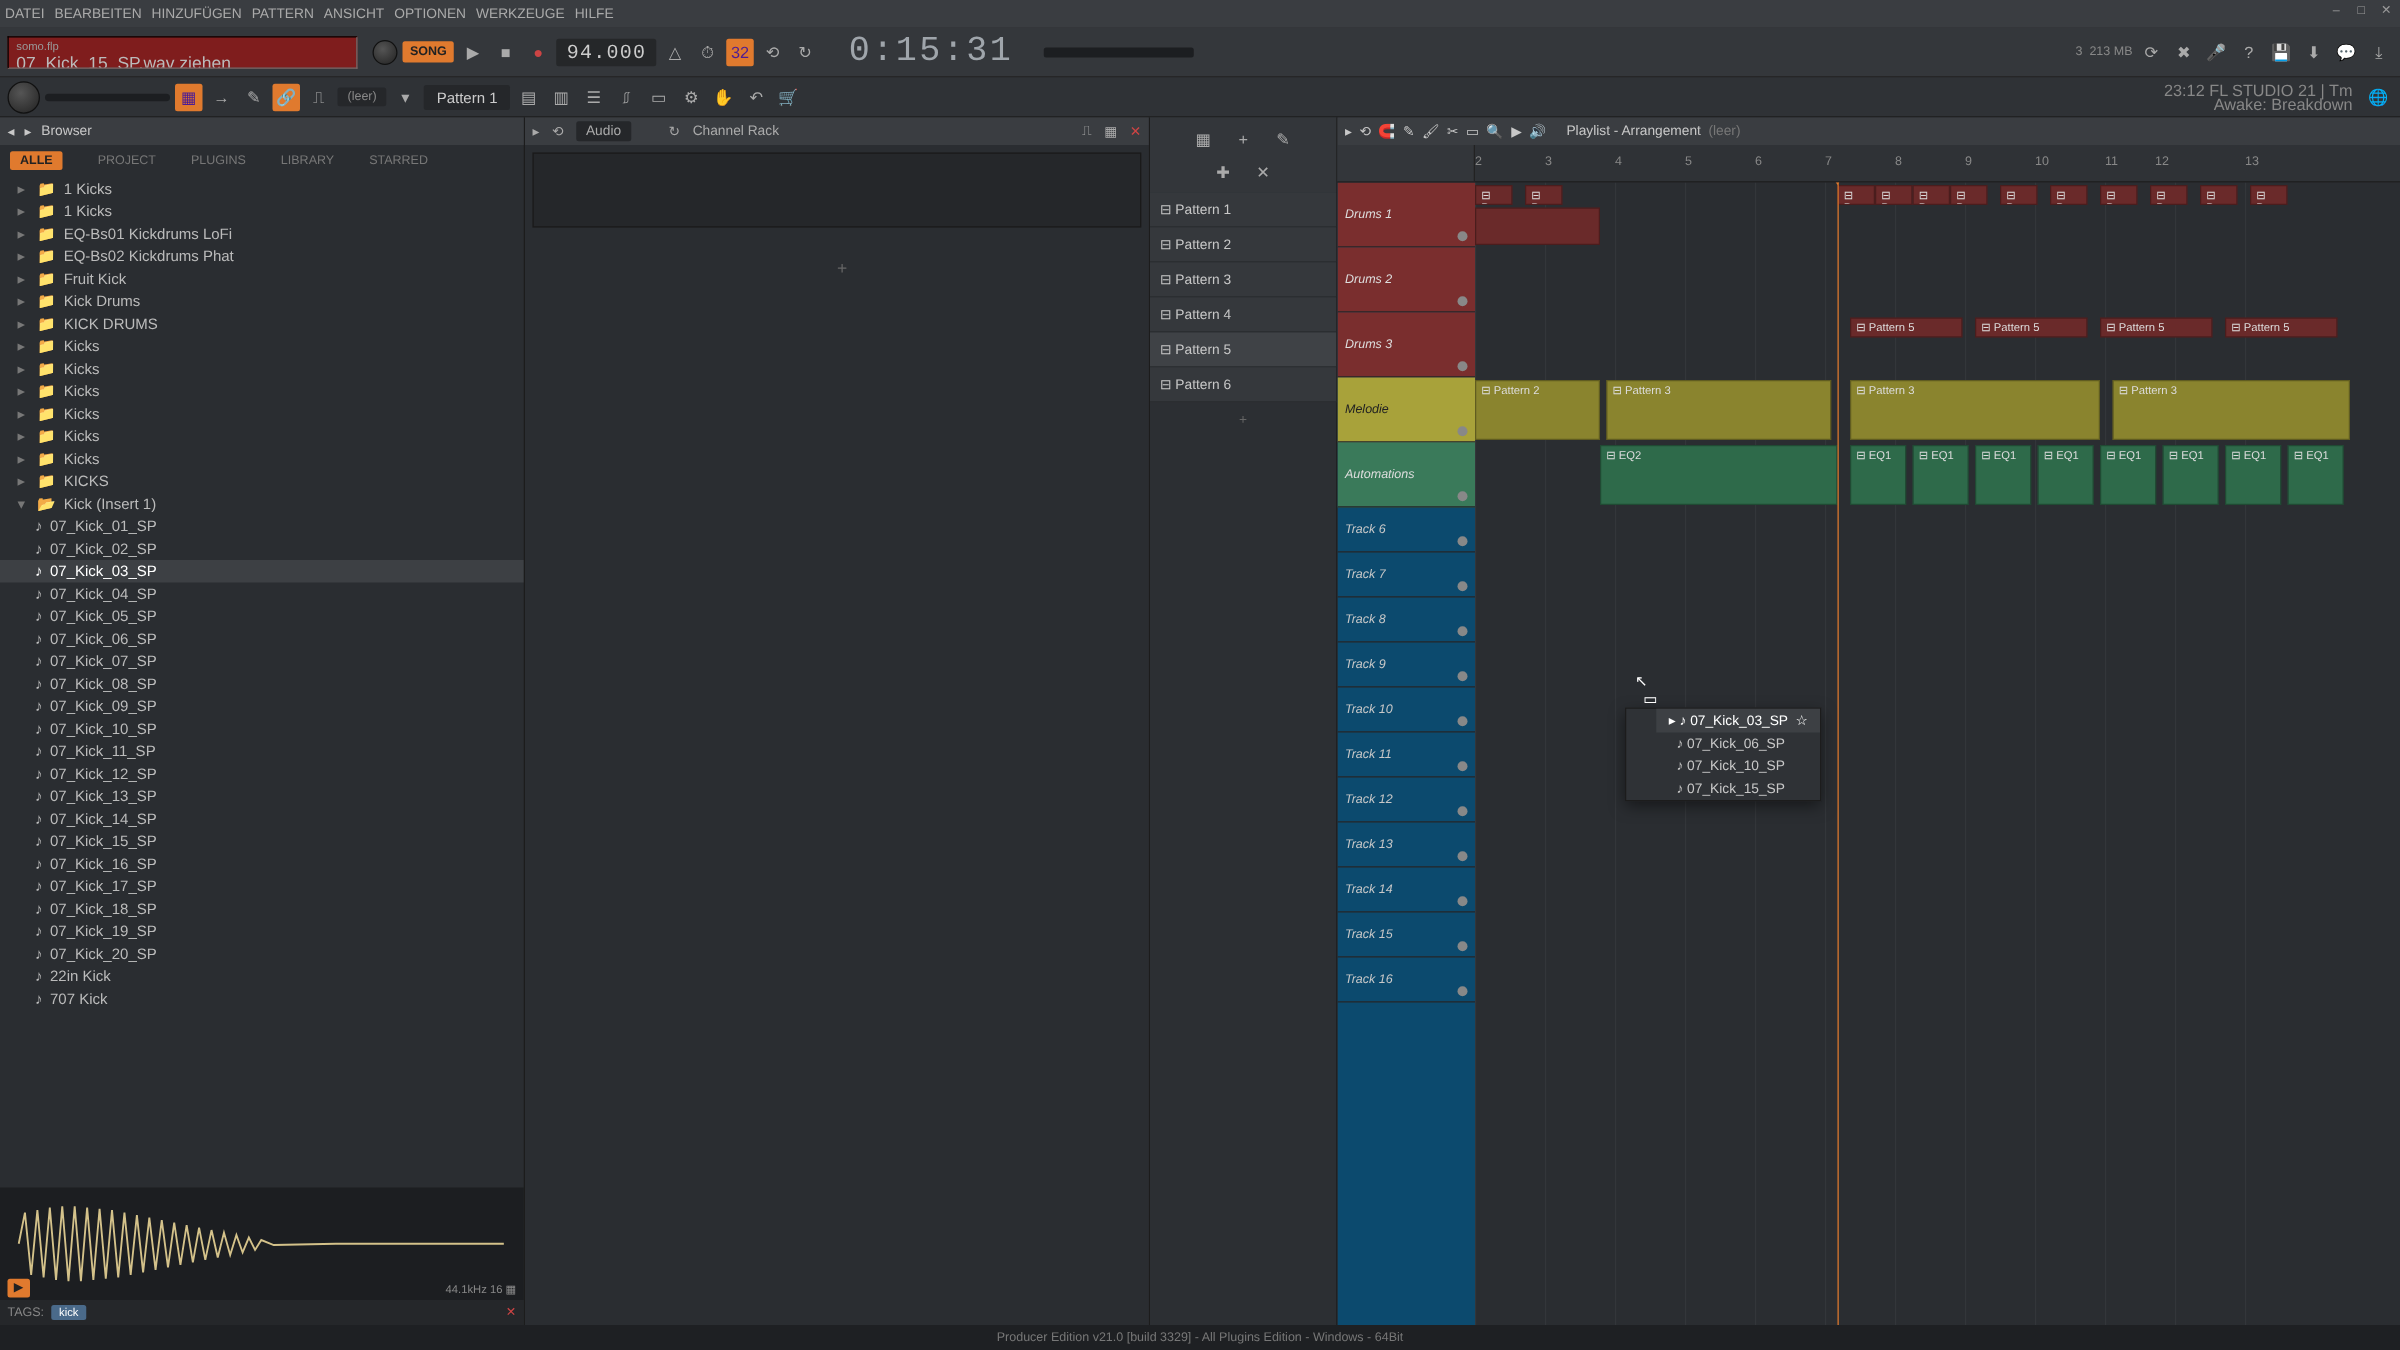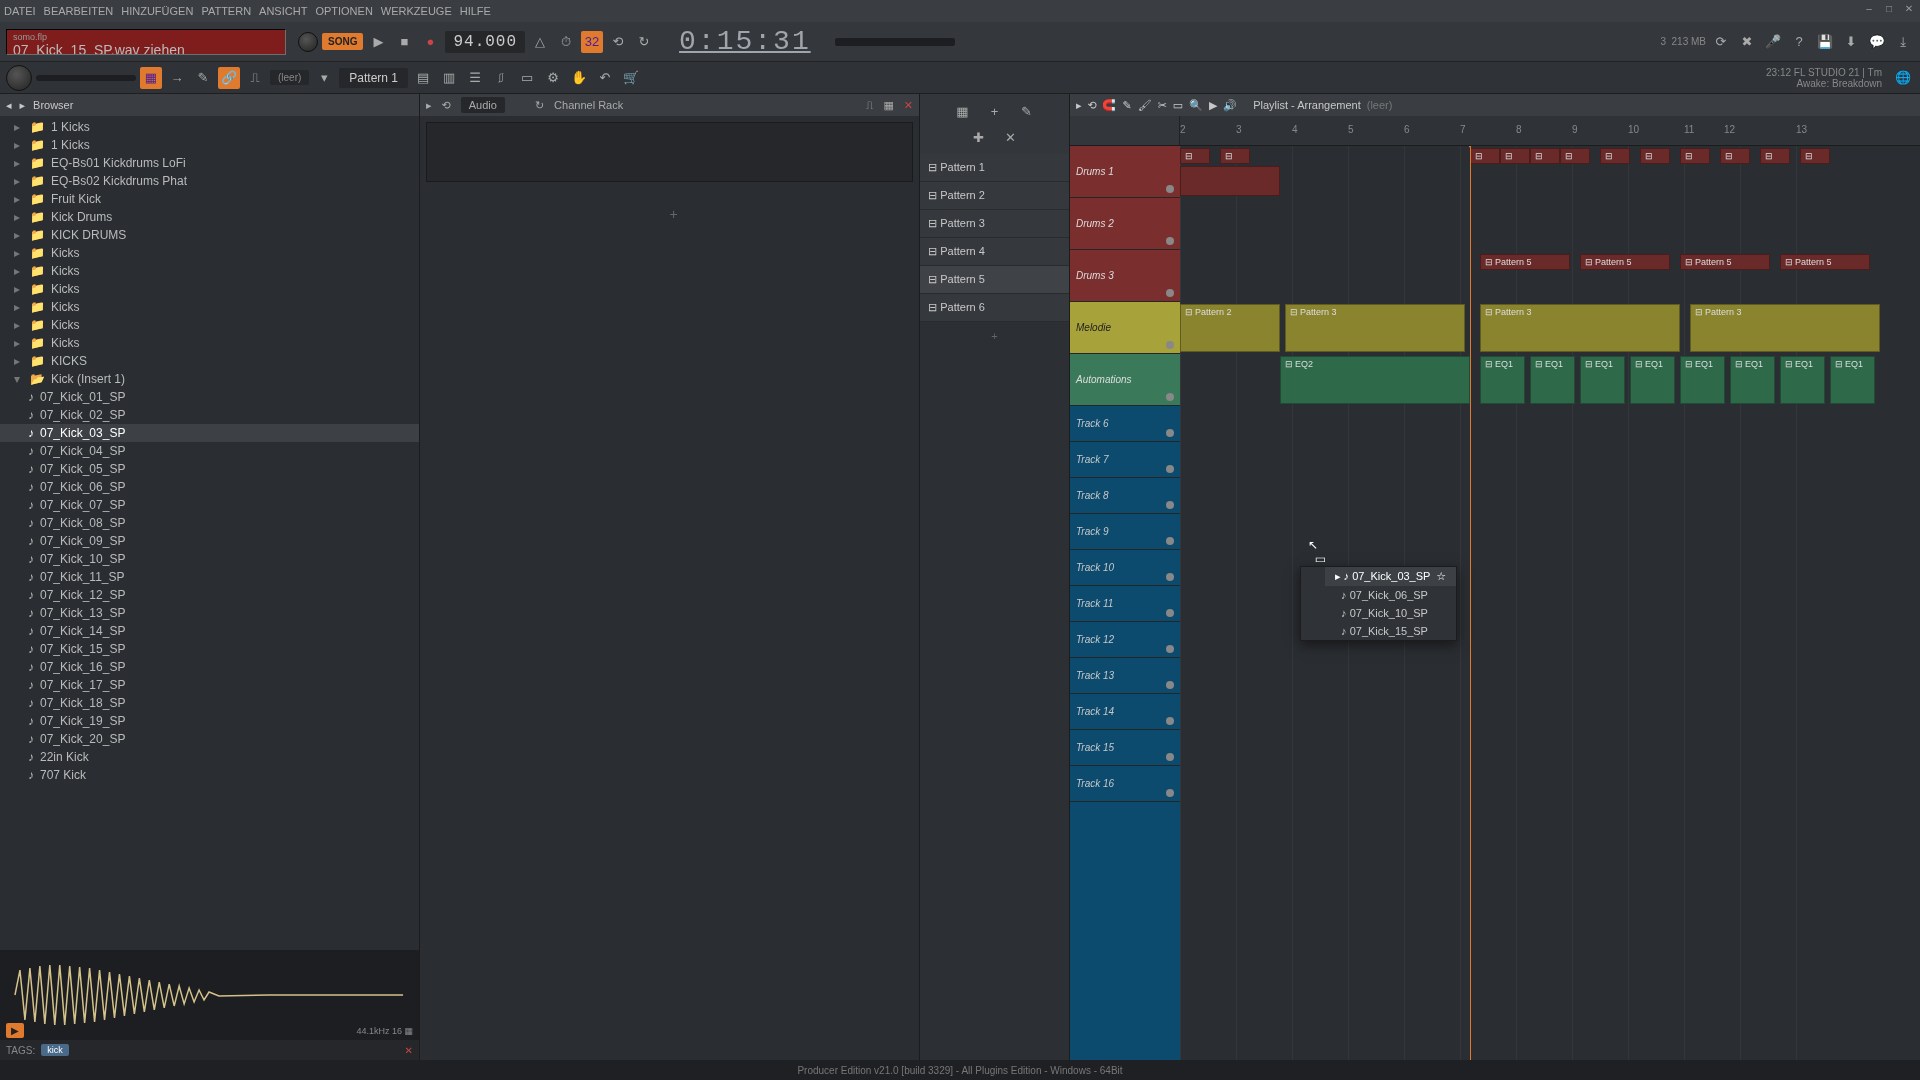--- a/index.html
+++ b/index.html
@@ -6,21 +6,21 @@
 body { background:#2a2d31; color:#c8c8c8; width:1920px; height:1080px; overflow:hidden; font-size:11px; }
 .menubar { height:22px; background:#3a3d41; display:flex; align-items:center; padding:0 4px; font-size:11px; color:#aaa; position:relative; }
 .menubar span { margin-right:8px; cursor:pointer; }
 .winctrl { position:absolute; right:4px; top:2px; display:flex; gap:6px; }
 .winctrl div { width:14px; height:14px; color:#999; cursor:pointer; text-align:center; line-height:14px; font-size:10px;}
 .toolbar { height:40px; background:#34373b; display:flex; align-items:center; padding:0 6px; gap:4px; border-bottom:1px solid #222; }
 .tico { width:22px; height:22px; display:flex; align-items:center; justify-content:center; color:#aaa; cursor:pointer; font-size:13px; border-radius:2px;}
 .tico.active { background:#e07a2e; color:#4c1d95; }
 .song-btn { background:#e07a2e; color:#222; font-weight:bold; font-size:10px; padding:3px 6px; border-radius:2px; cursor:pointer;}
 .tempo-box { background:#252729; color:#ccc; font-family:"DS-Digital","Courier New",monospace; font-size:16px; padding:2px 8px; border-radius:2px; letter-spacing:1px;}
-.time-big { color:#9fa5ab; font-family:"DS-Digital","Courier New",monospace; font-size:28px; letter-spacing:2px; margin:0 20px;text-decoration:underline; }
+.time-big { color:#9fa5ab; font-family:"DS-Digital","Courier New",monospace; font-size:28px; letter-spacing:2px; margin:0 20px; }
 .subbar { height:32px; background:#2f3236; display:flex; align-items:center; padding:0 6px; gap:4px; border-bottom:1px solid #1e1e1e;}
 .hint { width:280px; height:26px; background:#7f1d1d; border:1px inset #1a1a1a; padding:2px 6px; font-size:10px; color:#888; overflow:hidden;}
 .hint .t1 { color:#999; font-size:9px;}
 .hint .t2 { color:#bbb; font-size:14px;}
 .knob { width:20px; height:20px; border-radius:50%; background:radial-gradient(circle at 40% 35%, #555,#222); border:1px solid #111; cursor:pointer;}
 .pattern-sel { background:#25272a; color:#ccc; padding:3px 10px; font-size:12px; border-radius:2px; cursor:pointer;}
 .main { display:flex; height:calc(100% - 94px - 20px); }
 .browser { width:420px; background:#2a2d31; border-right:1px solid #1c1c1c; display:flex; flex-direction:column;}
 .b-head { height:22px; background:#3a3d41; display:flex; align-items:center; padding:0 6px; font-size:11px; gap:8px;}
 .b-tabs { height:24px; display:flex; align-items:center; padding:0 8px; gap:28px; font-size:10px; color:#777;}
@@ -63,21 +63,21 @@
 .clip.red { background:#6a2a2a;}
 .clip.yel { background:#8a842e;}
 .clip.grn { background:#2e6a4a;}
 .footer { height:20px; background:#1e2023; display:flex; align-items:center; justify-content:center; font-size:10px; color:#777;}
 .playhead { position:absolute; top:0; bottom:0; width:1px; background:#e07a2e; z-index:5;}
 .playhead .tri { position:absolute; top:-6px; left:-5px; width:0;height:0;border-left:5px solid transparent;border-right:5px solid transparent;border-top:8px solid #e07a2e;}
 .drop-ctx { position:absolute; background:#2f3236; border:1px solid #1c1c1c; font-size:11px; z-index:10; box-shadow:0 4px 12px rgba(0,0,0,.5);}
 .drop-ctx div { padding:3px 10px; cursor:pointer; display:flex; align-items:center; gap:6px;margin-left:24px;}
 .drop-ctx div.sel { background:#3d4044; color:#fff;}
 .cursor-drag { position:absolute; z-index:20; font-size:12px; color:#fff; pointer-events:none;}
-.info-right { margin-left:auto; font-size:10px; color:#888; text-align:right; line-height:11px; padding-right:6px;}
+.info-right { margin-left:auto; font-size:13px; color:#888; text-align:right; line-height:11px; padding-right:6px;}
 </style>
 </head>
 <body>
 
 <div class="menubar">
   <span>DATEI</span>
   <span>BEARBEITEN</span>
   <span>HINZUFÜGEN</span>
   <span>PATTERN</span>
   <span>ANSICHT</span>
@@ -150,20 +150,27 @@
   <div class="tico">🌐</div>
 </div>
 
 <div class="main">
 
   <div class="browser">
     <div class="b-head">
       <span>◂</span>
       <span>▸</span>
       <span>Browser</span>
+    </div>
+    <div class="b-tabs">
+      <span class="active">ALLE</span>
+      <span>PROJECT</span>
+      <span>PLUGINS</span>
+      <span>LIBRARY</span>
+      <span>STARRED</span>
     </div>
     <div class="b-tree" id="btree">
         <div class="b-item">
           <span class="fi">▸</span>
           <span>📁</span>
           <span>1 Kicks</span>
         </div>
         <div class="b-item">
           <span class="fi">▸</span>
           <span>📁</span>

